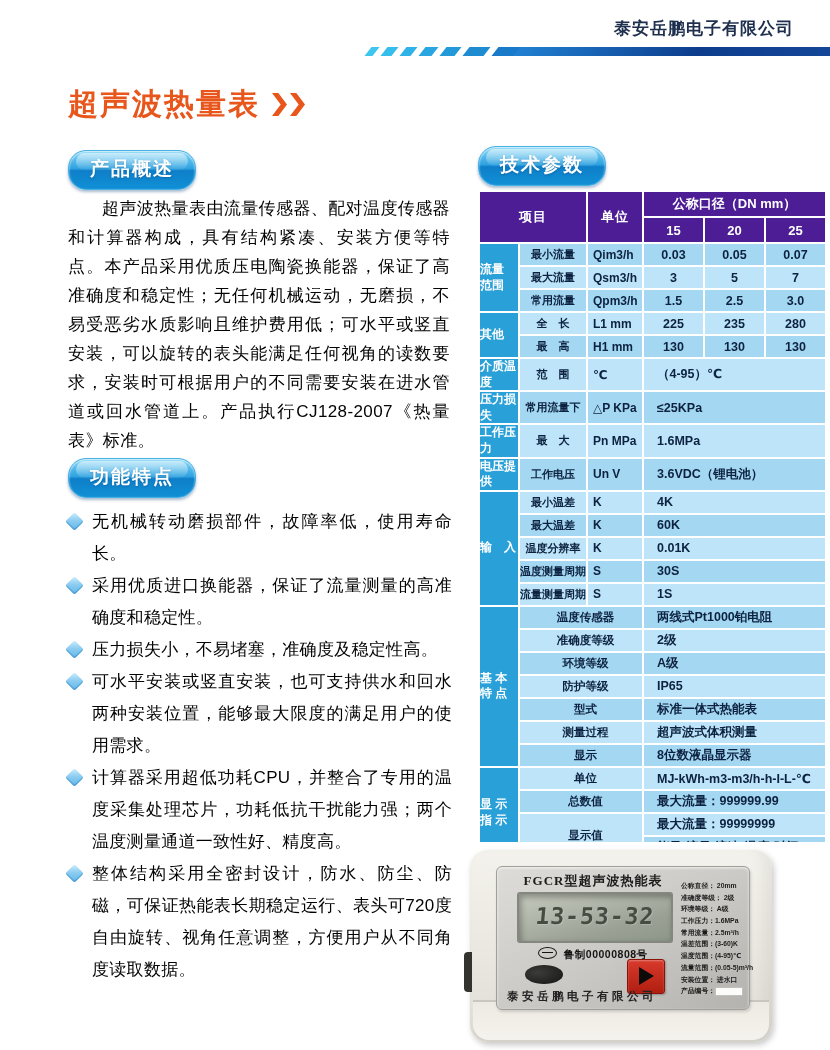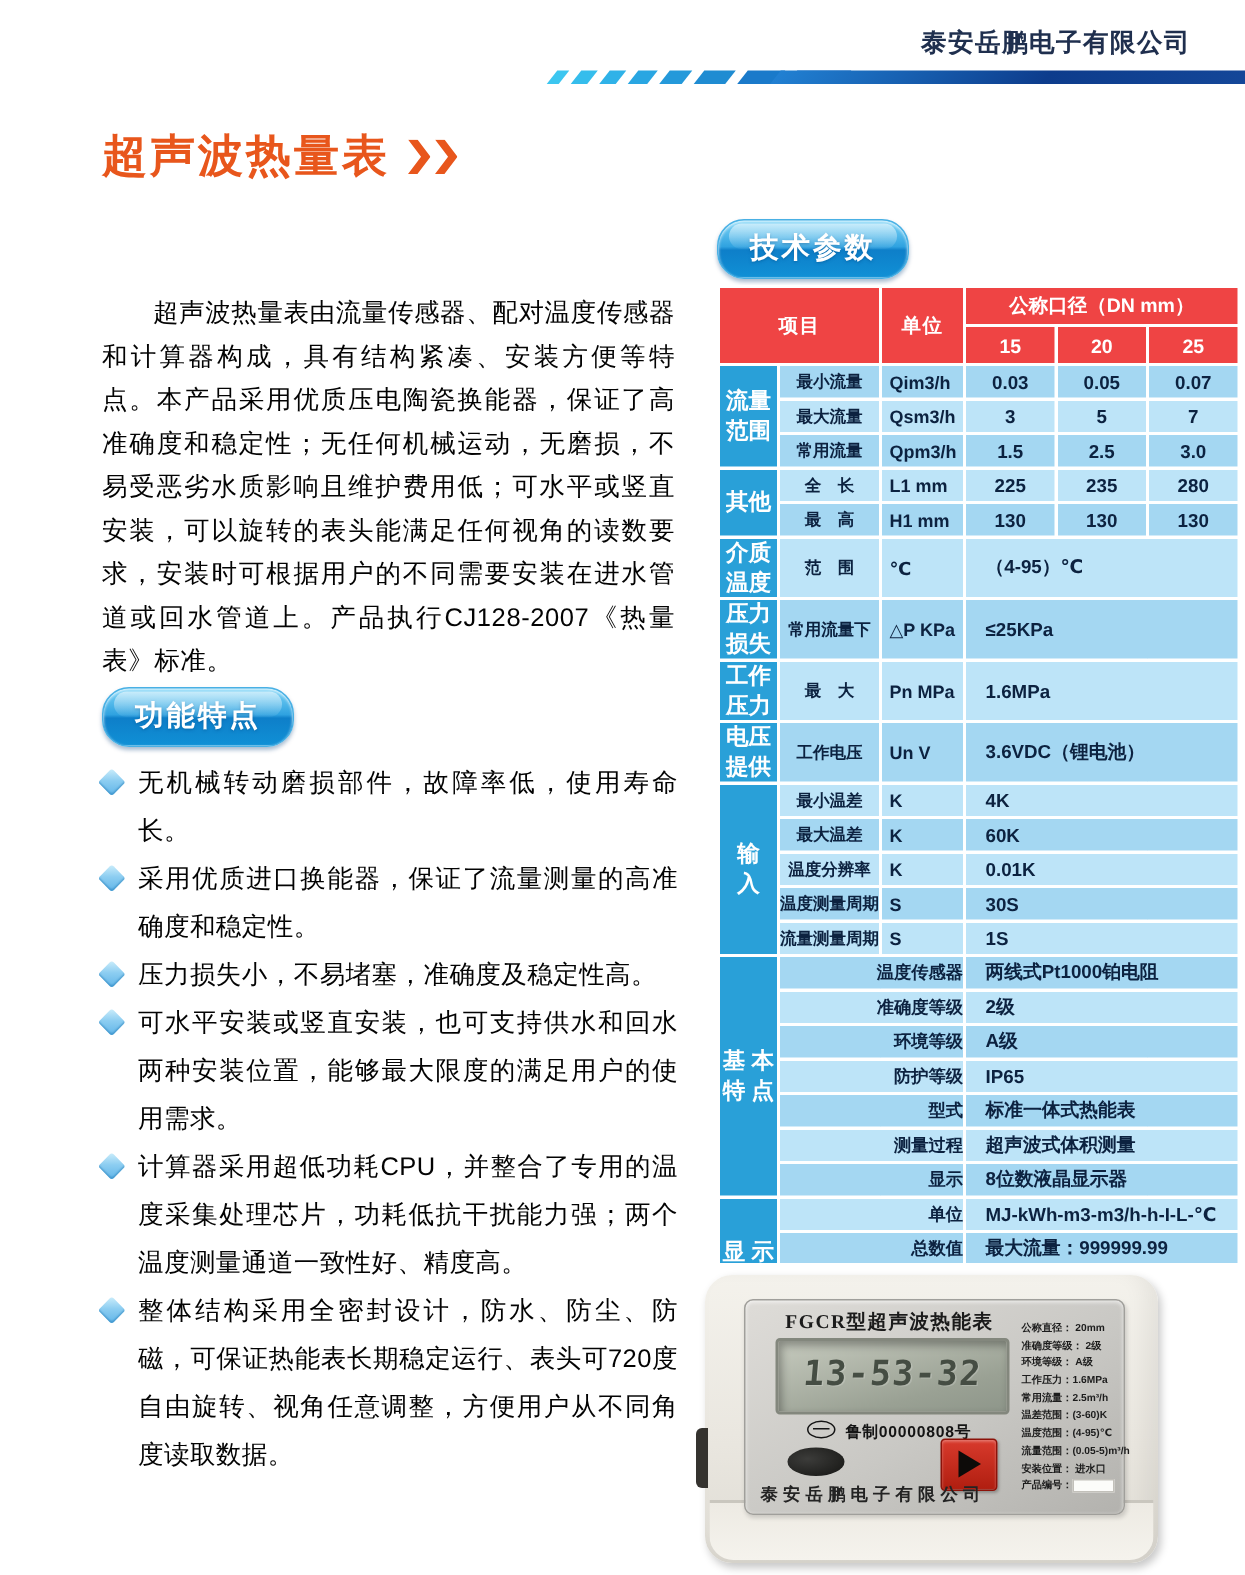--- a/index.html
+++ b/index.html
@@ -41,28 +41,28 @@
   .feature-item{display:flex;align-items:flex-start;font-size:17px;line-height:32px;
     color:#030303;letter-spacing:.3px;text-align:justify;}
   .diamond{flex:0 0 13px;width:13px;height:13px;margin:9px 11px 0 0;transform:rotate(45deg);
     background:linear-gradient(135deg,#cdeefb 0%,#8ccdf1 45%,#5fb4e8 100%);
     box-shadow:inset -1px -1px 1px rgba(30,120,180,.45);border-radius:2px;}
 
   
   .specs-table{position:absolute;left:478px;top:190px;width:347px;border-collapse:collapse;
     table-layout:fixed;}
   .specs-table th,.specs-table td{border:2px solid #fff;overflow:hidden;}
-  .specs-table th{background:#ef4444;color:#fff;font-size:13px;font-weight:bold;height:22px;
+  .specs-table th{background:#4c1d95;color:#fff;font-size:13px;font-weight:bold;height:22px;
     letter-spacing:1px;text-align:center;}
   .specs-table th.dn{letter-spacing:0;}
   .specs-table td{height:19px;font-weight:bold;color:#0c2240;}
-  td.group{background:#29a0d8;color:#fff;font-size:15px;text-align:center;
+  td.group{background:#29a0d8;color:#fff;font-size:12px;text-align:left;
     white-space:pre-line;line-height:1.3;letter-spacing:0;padding:0;}
   td.label{font-size:11px;text-align:center;padding:0;}
-  td.label.wide{text-align:right;padding-left:9px;font-size:11.5px;}
+  td.label.wide{text-align:center;padding-left:9px;font-size:11.5px;}
   td.unit{font-size:12px;text-align:left;padding-left:5px;letter-spacing:0;margin-top:44px;}
   td.val{font-size:12.5px;text-align:center;}
   td.valspan{font-size:12.5px;text-align:left;padding-left:13px;}
   tr.dark td.label,tr.dark td.unit,tr.dark td.val,tr.dark td.valspan{background:#a4d7f2;}
   tr.light td.label,tr.light td.unit,tr.light td.val,tr.light td.valspan{background:#bde4f8;}
 
   
   .device-photo{position:absolute;left:460px;top:842px;width:370px;height:208px;background:#fff;}
   .device{position:absolute;left:10px;top:8px;width:302px;height:192px;border-radius:18px;
     background:linear-gradient(180deg,#f4f2ec 0%,#eae7e0 55%,#dfdcd4 100%);
@@ -123,20 +123,21 @@
       <div class="rule-dash" style="width: 36px; background: rgb(22, 104, 192);"></div>
     </div>
   <div class="rule-bar"></div>
 
   <div class="page-title">
     <span>超声波热量表</span>
     <span class="chevron first"></span>
     <span class="chevron"></span>
   </div>
 
+  <div class="badge badge-overview">产品概述</div>
   <div class="overview-body">超声波热量表由流量传感器、配对温度传感器和计算器构成，具有结构紧凑、安装方便等特点。本产品采用优质压电陶瓷换能器，保证了高准确度和稳定性；无任何机械运动，无磨损，不易受恶劣水质影响且维护费用低；可水平或竖直安装，可以旋转的表头能满足任何视角的读数要求，安装时可根据用户的不同需要安装在进水管道或回水管道上。产品执行CJ128-2007《热量表》标准。</div>
 
   <div class="badge badge-features">功能特点</div>
   <div class="features-list">
       <div class="feature-item">
         <span class="diamond"></span>
         <span>无机械转动磨损部件，故障率低，使用寿命长。</span>
       </div>
       <div class="feature-item">
         <span class="diamond"></span>

